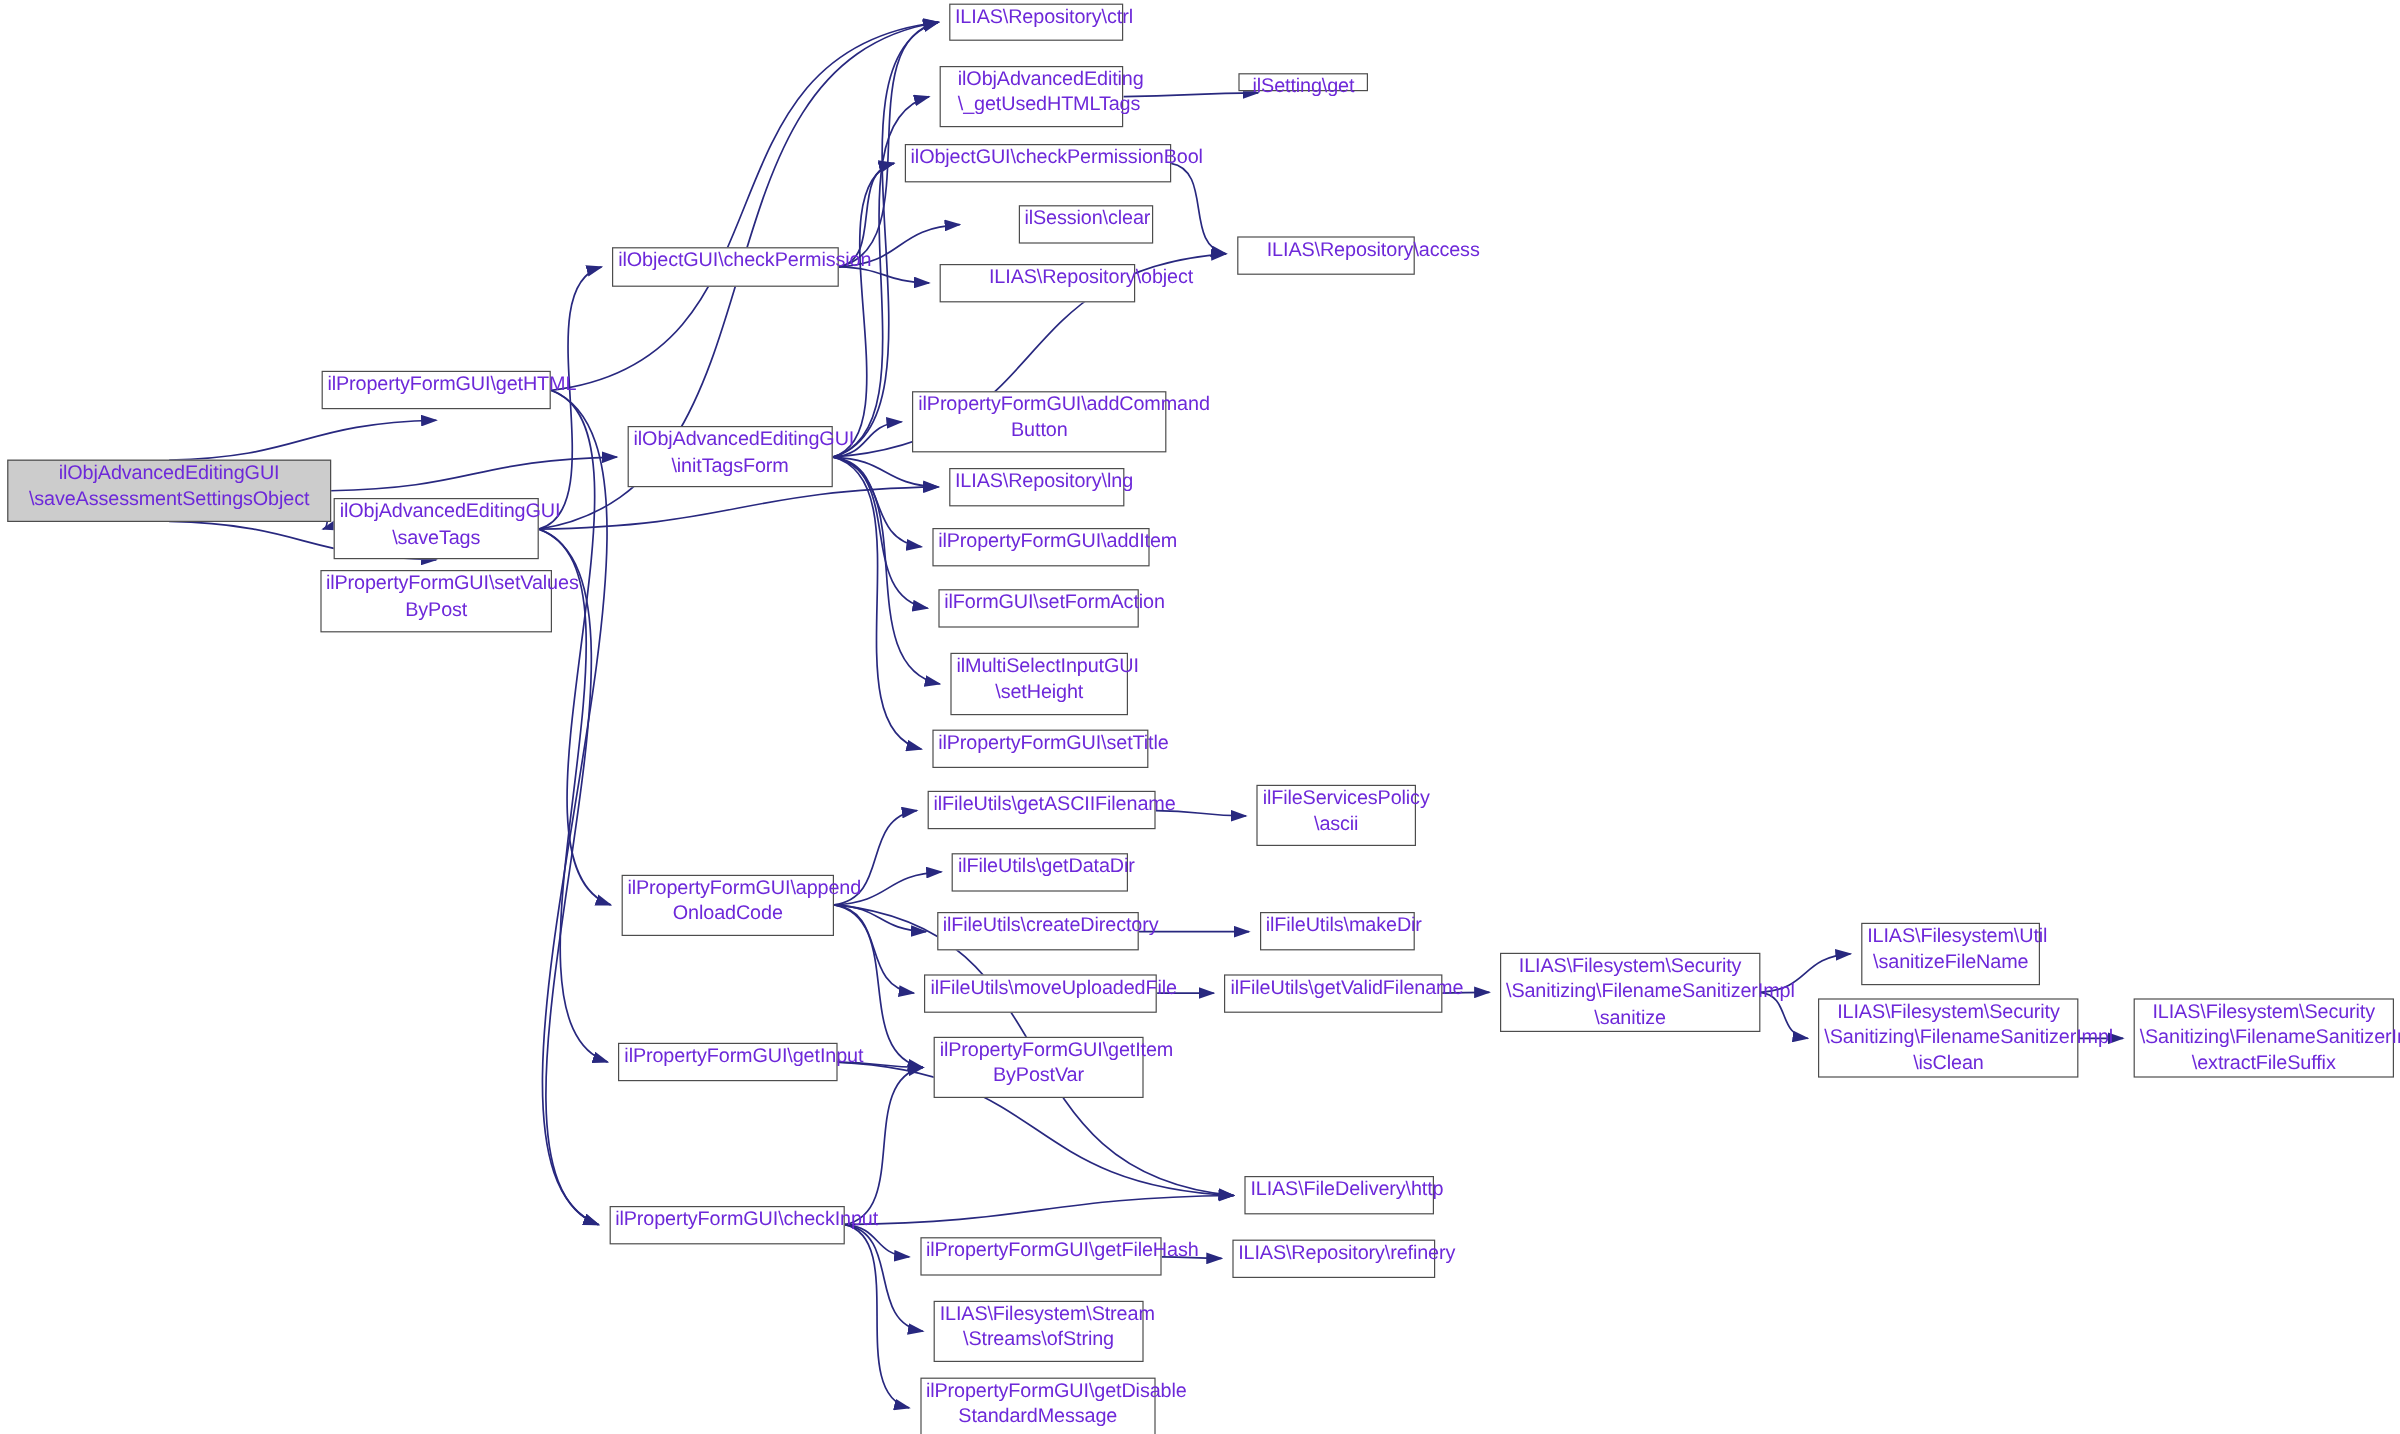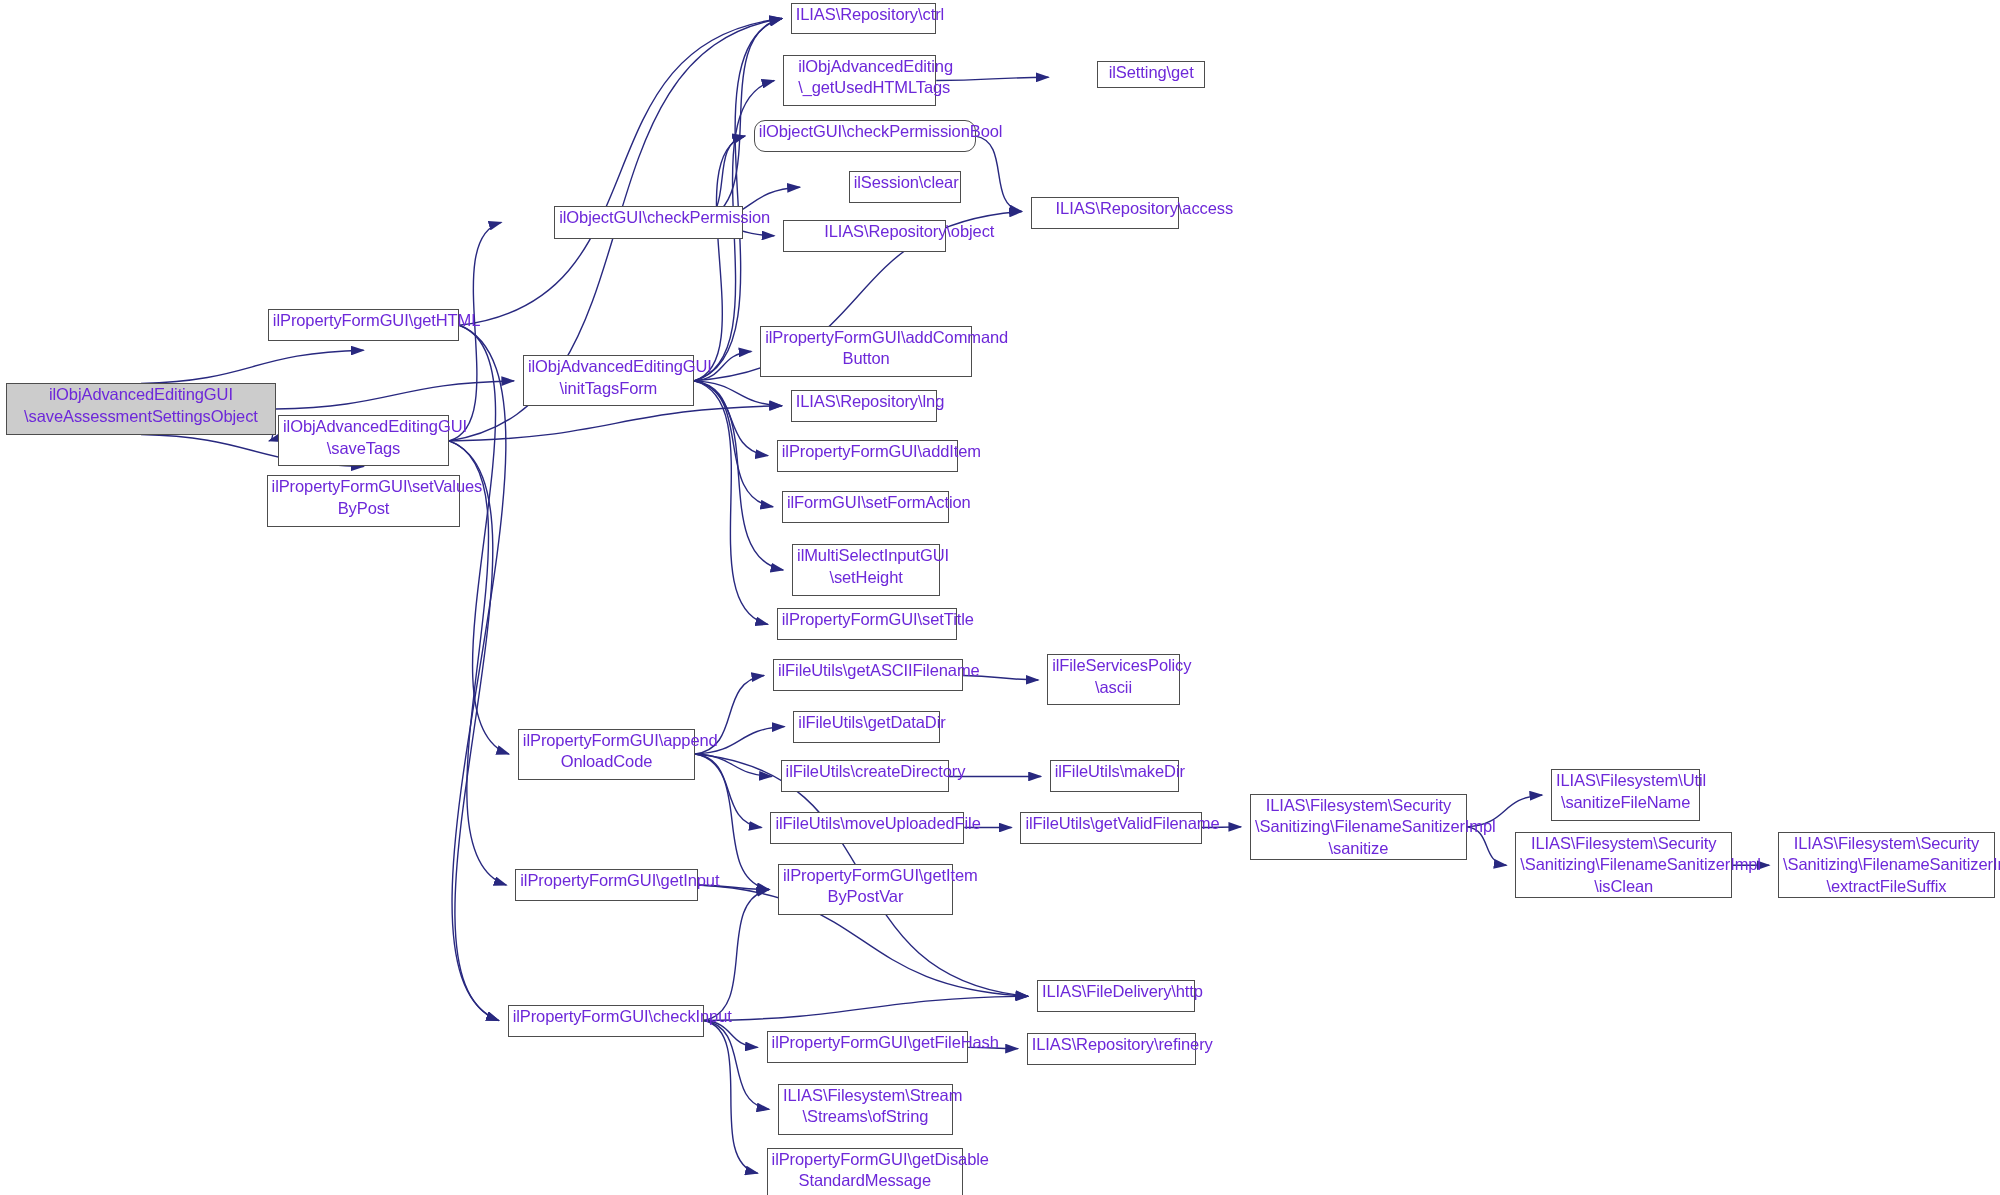--- a/index.html
+++ b/index.html
@@ -96,30 +96,30 @@
       </g>
   </svg>
   <div id="nodes">
       <div class="node root" style="left: 6.37755px; top: 383.422px; width: 269.133px; height: 51.123px;"><span>ilObjAdvancedEditingGUI
 \saveAssessmentSettingsObject</span></div>
       <div class="node" style="left: 267.857px; top: 309.294px; width: 191.327px; height: 31.9519px;"><span>ilPropertyFormGUI\getHTML</span></div>
       <div class="node" style="left: 278.061px; top: 415.374px; width: 170.918px; height: 51.123px;"><span>ilObjAdvancedEditingGUI
 \saveTags</span></div>
       <div class="node" style="left: 266.582px; top: 475.444px; width: 193.878px; height: 51.123px;"><span>ilPropertyFormGUI\setValues
 ByPost</span></div>
-      <div class="node" style="left: 510.204px; top: 205.77px; width: 188.776px; height: 33.2299px; margin-left: 44px;"><span>ilObjectGUI\checkPermission</span></div>
+      <div class="node" style="left: 510.204px; top: 205.77px; width: 188.776px; height: 33.2299px;"><span>ilObjectGUI\checkPermission</span></div>
       <div class="node" style="left: 522.959px; top: 355.305px; width: 170.918px; height: 51.123px;"><span>ilObjAdvancedEditingGUI
 \initTagsForm</span></div>
       <div class="node" style="left: 790.816px; top: 2.55615px; width: 145.408px; height: 31.9519px;"><span>ILIAS\Repository\ctrl</span></div>
       <div class="node" style="left: 783.163px; top: 54.9572px; width: 153.061px; height: 51.123px; padding-left: 14px;"><span>ilObjAdvancedEditing
 \_getUsedHTMLTags</span></div>
-      <div class="node" style="left: 753.827px; top: 120.139px; width: 221.939px; height: 31.9519px; border-radius: 11px;"><span>ilObjectGUI\checkPermissionBool</span></div>
+      <div class="node" style="left: 753.827px; top: 120.139px; width: 221.939px; height: 31.9519px;"><span>ilObjectGUI\checkPermissionBool</span></div>
       <div class="node" style="left: 808.673px; top: 171.262px; width: 112.245px; height: 31.9519px; margin-left: 40px;"><span>ilSession\clear</span></div>
       <div class="node" style="left: 783.163px; top: 219.829px; width: 163.265px; height: 31.9519px; padding-left: 40px;"><span>ILIAS\Repository\object</span></div>
-      <div class="node" style="left: 1097px; top: 61.3476px; width: 108.418px; height: 27px;"><span>ilSetting\get</span></div>
+      <div class="node" style="left: 1032px; top: 61.3476px; width: 108.418px; height: 15px;"><span>ilSetting\get</span></div>
       <div class="node" style="left: 1030.61px; top: 197px; width: 148px; height: 31.9519px; padding-left: 24px;"><span>ILIAS\Repository\access</span></div>
       <div class="node" style="left: 760.204px; top: 325.909px; width: 211.735px; height: 51.123px;"><span>ilPropertyFormGUI\addCommand
 Button</span></div>
       <div class="node" style="left: 790.816px; top: 389.813px; width: 146.684px; height: 31.9519px;"><span>ILIAS\Repository\lng</span></div>
       <div class="node" style="left: 776.786px; top: 439.658px; width: 181.122px; height: 31.9519px;"><span>ilPropertyFormGUI\addItem</span></div>
       <div class="node" style="left: 781.888px; top: 490.781px; width: 167.092px; height: 31.9519px;"><span>ilFormGUI\setFormAction</span></div>
       <div class="node" style="left: 792.092px; top: 544.46px; width: 147.959px; height: 51.123px;"><span>ilMultiSelectInputGUI
 \setHeight</span></div>
       <div class="node" style="left: 776.786px; top: 608.364px; width: 179.847px; height: 31.9519px;"><span>ilPropertyFormGUI\setTitle</span></div>
       <div class="node" style="left: 517.857px; top: 728.503px; width: 177.296px; height: 51.123px;"><span>ilPropertyFormGUI\append

